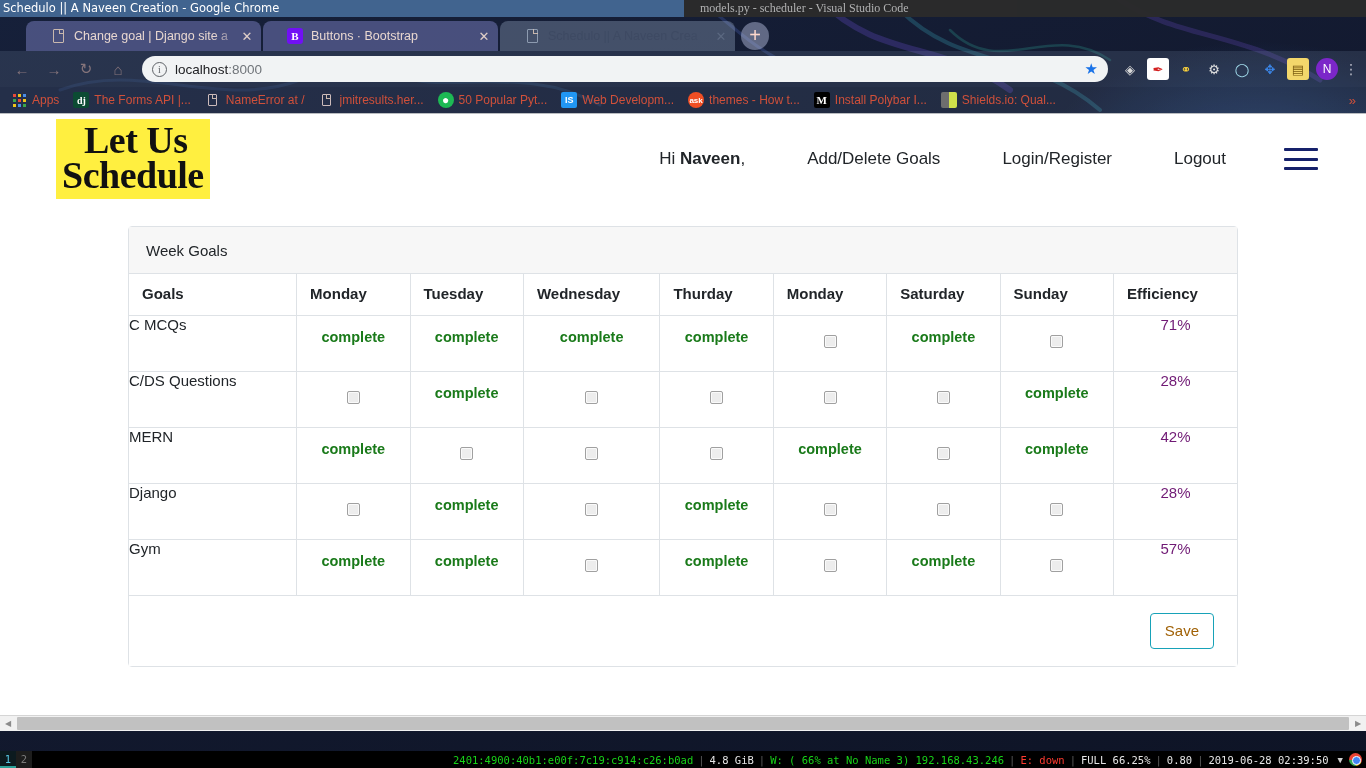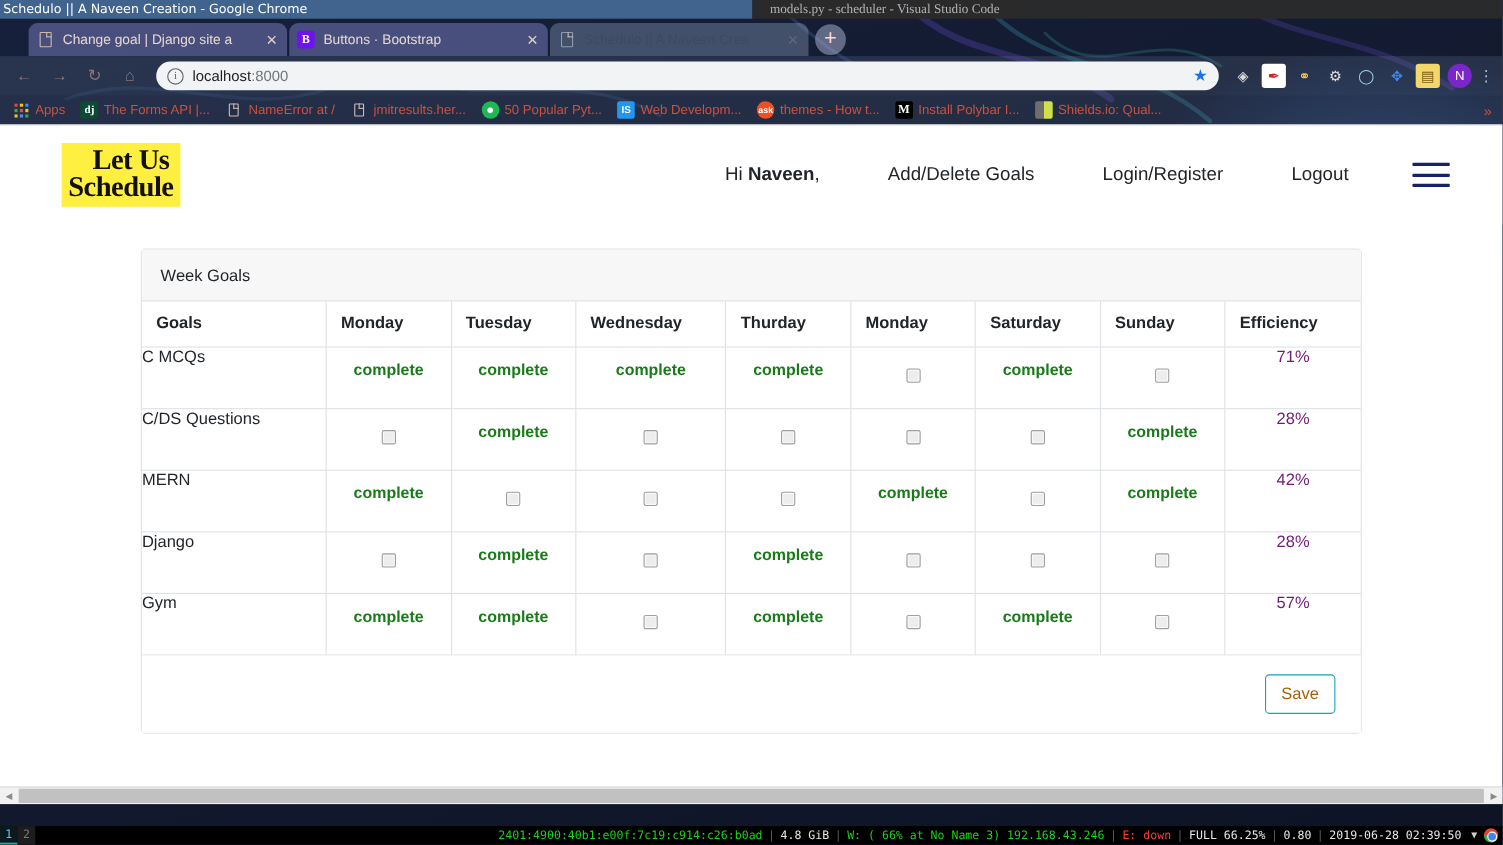--- a/index.html
+++ b/index.html
@@ -60,21 +60,21 @@
   #tab-strip {
     position: relative; height: 34px;
     background: transparent;
     display: flex; align-items: flex-end;
     padding-left: 26px;
   }
   .tab {
     position: relative;
     width: 235px; height: 30px;
     display: flex; align-items: center;
-    padding: 0 6px 0 7px;
+    padding: 0 6px 0 24px;
     border-radius: 8px 8px 0 0;
     font-size: 12.5px;
     color: #e8d7d0;
     background: rgba(104,110,168,0.62);
     margin-right: 2px;
   }
   .tab.active {
     background: rgba(180,200,225,0.30);
     color: #3e4a63;
   }
@@ -196,21 +196,21 @@
     height: 90px;
     display: flex; align-items: center;
     padding: 0 48px 0 40px;
     background: #fff;
   }
   #brand-logo {
     background: #ffef40;
     color: #111;
     font-family: "Liberation Serif", serif;
     font-weight: bold;
-    font-size: 26px;
+    font-size: 38px;
     line-height: 0.92;
     padding: 4px 6px 6px 6px;
     margin-left: 16px;
     letter-spacing: -0.5px;
     white-space: nowrap;
   }
   #brand-logo .l1 { display:block; padding-left: 22px; }
   #brand-logo .l2 { display:block; }
   #site-nav-links {
     margin-left: auto;

